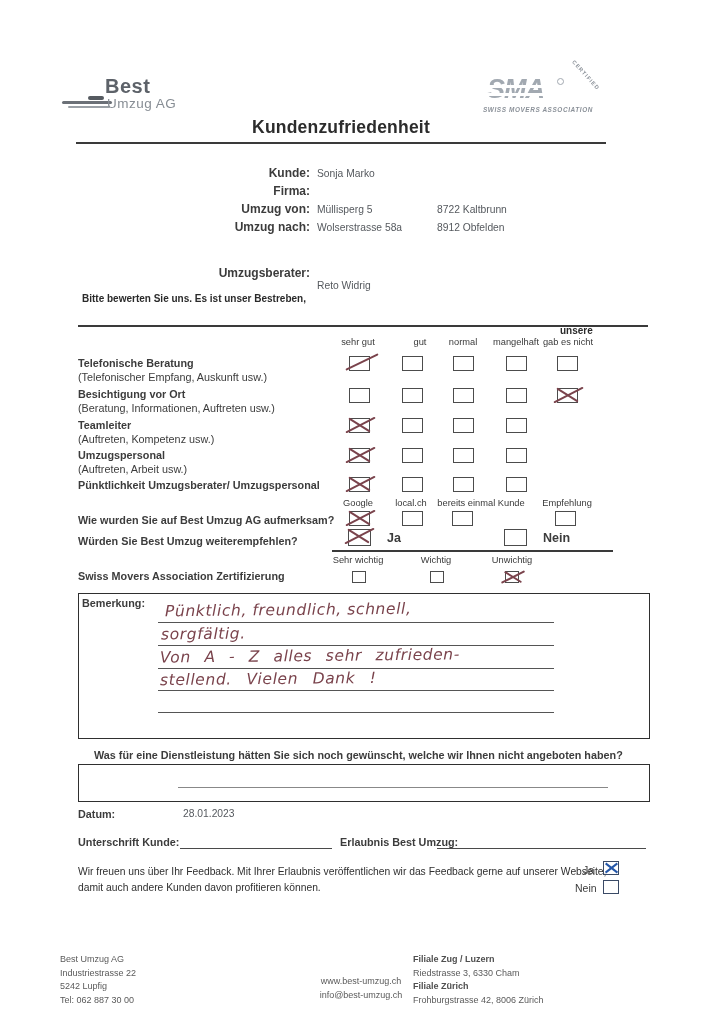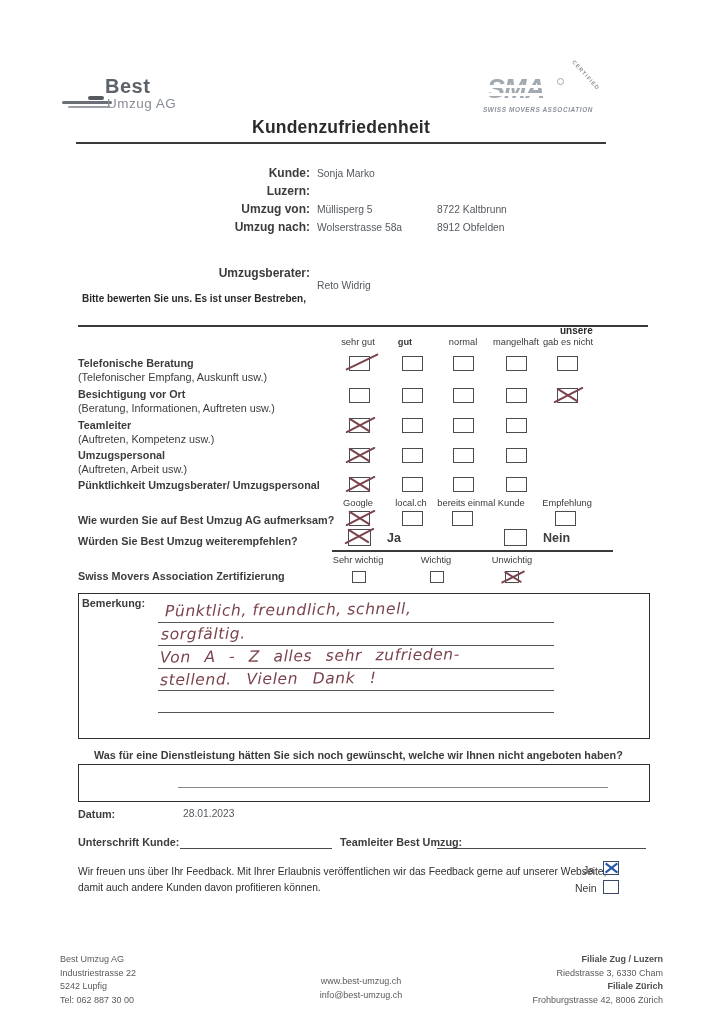--- a/index.html
+++ b/index.html
@@ -69,41 +69,41 @@
     <span class="sma-cert" style="left:92px;top:-2px;">CERTIFIED</span>
     <span class="sma-sub" style="left:8px;top:32px;">SWISS MOVERS ASSOCIATION</span>
   </div>
 
   <div class="title" style="left:76px;top:117px;width:530px;">Kundenzufriedenheit</div>
   <div class="rule" style="left:76px;top:142px;width:530px;"></div>
 
   <div class="lbl b" style="left:60px;top:166px;width:250px;text-align:right;font-size:12px;">Kunde:</div>
   <div class="val" style="left:317px;top:168px;">Sonja Marko</div>
 
-  <div class="lbl b" style="left:60px;top:184px;width:250px;text-align:right;font-size:12px;">Luzern:</div>
+  <div class="lbl b" style="left:60px;top:184px;width:250px;text-align:right;font-size:12px;">Firma:</div>
   <div class="val" style="left:317px;top:186px;"></div>
 
   <div class="lbl b" style="left:60px;top:202px;width:250px;text-align:right;font-size:12px;">Umzug von:</div>
   <div class="val" style="left:317px;top:204px;">Müllisperg 5</div>
   <div class="val" style="left:437px;top:204px;">8722 Kaltbrunn</div>
 
   <div class="lbl b" style="left:60px;top:220px;width:250px;text-align:right;font-size:12px;">Umzug nach:</div>
   <div class="val" style="left:317px;top:222px;">Wolserstrasse 58a</div>
   <div class="val" style="left:437px;top:222px;">8912 Obfelden</div>
 
 
   <div class="lbl b" style="left:60px;top:266px;width:250px;text-align:right;font-size:12px;">Umzugsberater:</div>
   <div class="val" style="left:317px;top:280px;">Reto Widrig</div>
 
   <div class="intro" style="left:82px;top:293px;">Bitte bewerten Sie uns. Es ist unser Bestreben,</div>
   <div class="intro" style="left:560px;top:293px;margin-top:32px;">unsere</div>
   <div class="rule" style="left:78px;top:325px;width:570px;"></div>
 
   <div class="colhead" style="left:358px;top:337px;">sehr gut</div>
-  <div class="colhead" style="left:405px;top:337px;font-weight:bold;">gut</div>
+  <div class="colhead" style="left:420px;top:337px;">gut</div>
   <div class="colhead" style="left:463px;top:337px;">normal</div>
   <div class="colhead" style="left:516px;top:337px;">mangelhaft</div>
   <div class="colhead" style="left:568px;top:337px;">gab es nicht</div>
 
   <div class="lbl b" style="left:78px;top:357px;">Telefonische Beratung</div>
   <div class="lbl" style="left:78px;top:371px;">(Telefonischer Empfang, Auskunft usw.)</div>
   <span class="cb on" style="left:349px;top:356px;">
       <span class="mark mark-slash"></span>
     </span>
   <span class="cb" style="left:402px;top:356px;"></span>
@@ -192,21 +192,21 @@
 
   <div class="lbl b" style="left:94px;top:749px;">Was für eine Dienstleistung hätten Sie sich noch gewünscht, welche wir Ihnen nicht angeboten haben?</div>
   <div class="boxed" style="left:78px;top:764px;width:570px;height:36px;"></div>
   <div class="thinrule" style="left:178px;top:787px;width:430px;background:#888;"></div>
 
   <div class="lbl b" style="left:78px;top:808px;">Datum:</div>
   <div class="val" style="left:183px;top:808px;">28.01.2023</div>
 
   <div class="lbl b" style="left:78px;top:836px;">Unterschrift Kunde:</div>
   <div class="sigline" style="left:180px;top:848px;width:152px;"></div>
-  <div class="lbl b" style="left:340px;top:836px;">Teamleiter Best Umzug:</div>
+  <div class="lbl b" style="left:340px;top:836px;">Erlaubnis Best Umzug:</div>
   <div class="sigline" style="left:437px;top:848px;width:209px;"></div>
 
   <div class="lbl" style="left:78px;top:866px;font-size:10.3px;color:#2f2f2f;">Wir freuen uns über Ihr Feedback. Mit Ihrer Erlaubnis veröffentlichen wir das Feedback gerne auf unserer Webseite,</div>
   <div class="lbl" style="left:78px;top:882px;font-size:10.3px;color:#2f2f2f;">damit auch andere Kunden davon profitieren können.</div>
   <div class="lbl" style="left:583px;top:864px;font-size:10.5px;">Ja</div>
   <span class="cb on" style="left:603px;top:861px;width:14px;height:12px;border-color:#3a4a66;">
       <span class="mark mark-blue"></span>
     </span>
   <div class="lbl" style="left:575px;top:882px;font-size:10.5px;">Nein</div>
   <span class="cb" style="left:603px;top:880px;width:14px;height:12px;border-color:#3a4a66;"></span>
@@ -214,20 +214,20 @@
   <div class="foot" style="left:60px;top:953px;">
     <div>Best Umzug AG</div>
     <div>Industriestrasse 22</div>
     <div>5242 Lupfig</div>
     <div>Tel: 062 887 30 00</div>
   </div>
   <div class="foot" style="left:261px;top:975px;width:200px;text-align:center;">
     <div>www.best-umzug.ch</div>
     <div>info@best-umzug.ch</div>
   </div>
-  <div class="foot" style="left:413px;top:953px;width:250px;text-align:right;">
+  <div class="foot" style="left:413px;top:953px;width:250px;">
     <div class="b" style="color:#4f4f4f;">Filiale Zug / Luzern</div>
     <div>Riedstrasse 3, 6330 Cham</div>
     <div class="b" style="color:#4f4f4f;">Filiale Zürich</div>
     <div>Frohburgstrasse 42, 8006 Zürich</div>
   </div>
 
 </div>
 
 </body></html>

